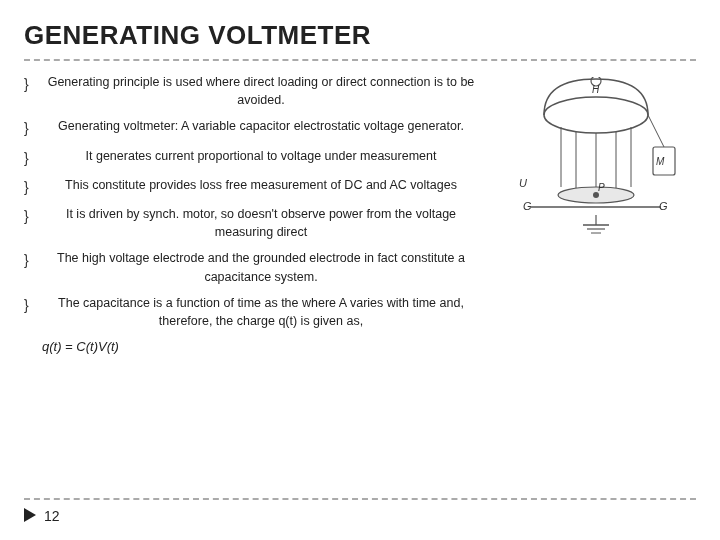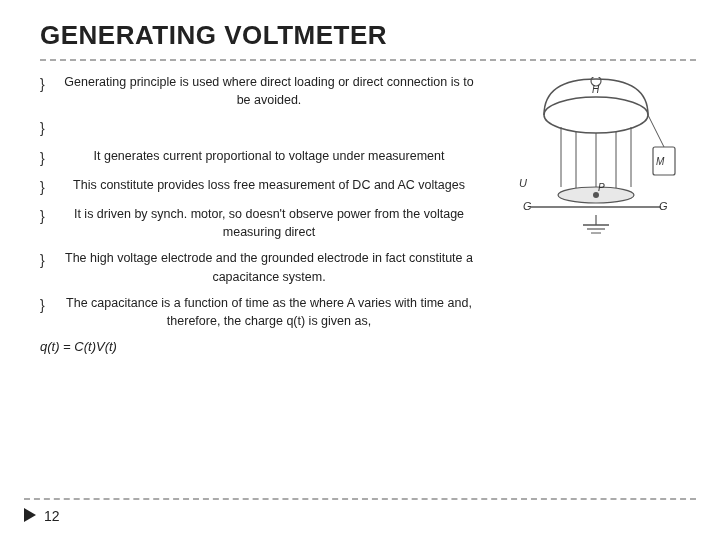--- a/index.html
+++ b/index.html
@@ -8,21 +8,21 @@
       height: 540px;
       background: #ffffff;
       font-family: Arial, sans-serif;
       overflow: hidden;
       position: relative;
     }
 
     .page {
       width: 720px;
       height: 540px;
-      padding: 20px 24px 16px 40px;
+      padding: 20px 24px 16px 24px;
       position: relative;
     }
 
     .title {
       font-size: 26px;
       font-weight: bold;
       color: #222;
       margin-bottom: 8px;
       letter-spacing: 0.5px;
     }
@@ -68,20 +68,21 @@
       width: 200px;
       min-width: 200px;
       display: flex;
       align-items: flex-start;
       justify-content: center;
       padding-top: 4px;
     }
 
     .formula-area {
       margin-top: 8px;
+      margin-left: 18px;
     }
 
     .formula-img {
       font-style: italic;
       font-size: 13px;
       color: #222;
     }
 
     .bottom-section {
       position: absolute;
@@ -133,20 +134,21 @@
   <div class="content-area">
     <div class="bullet-list">
 
       <div class="bullet-item">
         <span class="bullet-marker">}</span>
         <span class="bullet-text">Generating principle is used where direct loading or direct connection is to be avoided.</span>
       </div>
 
       <div class="bullet-item">
         <span class="bullet-marker">}</span>
+        <span class="bullet-text">Generating voltmeter: A variable capacitor electrostatic voltage generator.</span>
       </div>
 
       <div class="bullet-item">
         <span class="bullet-marker">}</span>
         <span class="bullet-text">It generates current proportional to voltage under measurement</span>
       </div>
 
       <div class="bullet-item">
         <span class="bullet-marker">}</span>
         <span class="bullet-text">This constitute provides loss free measurement of DC and AC voltages</span>

